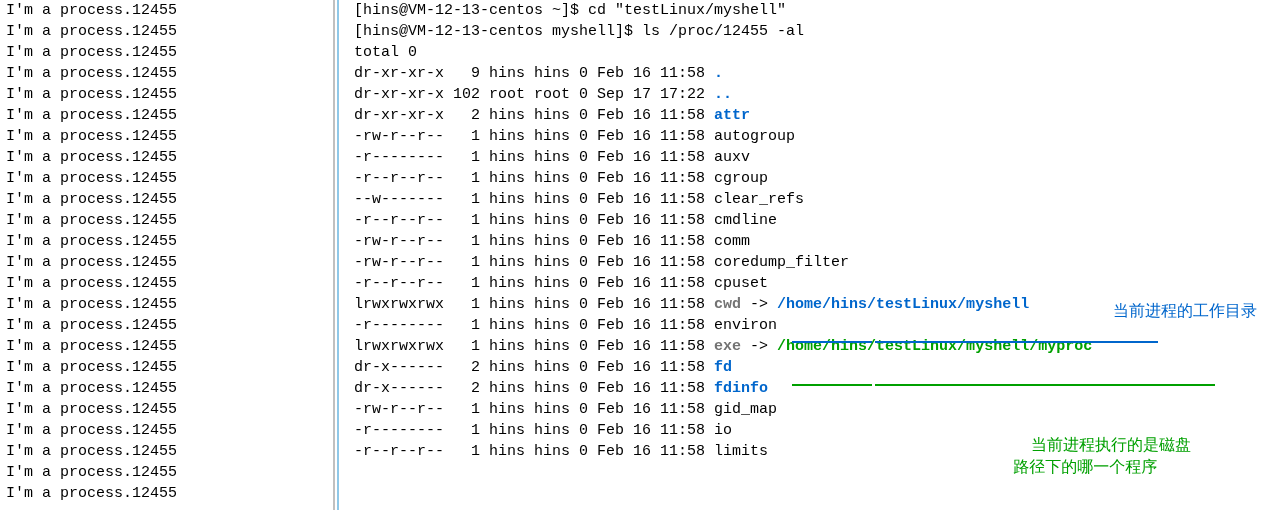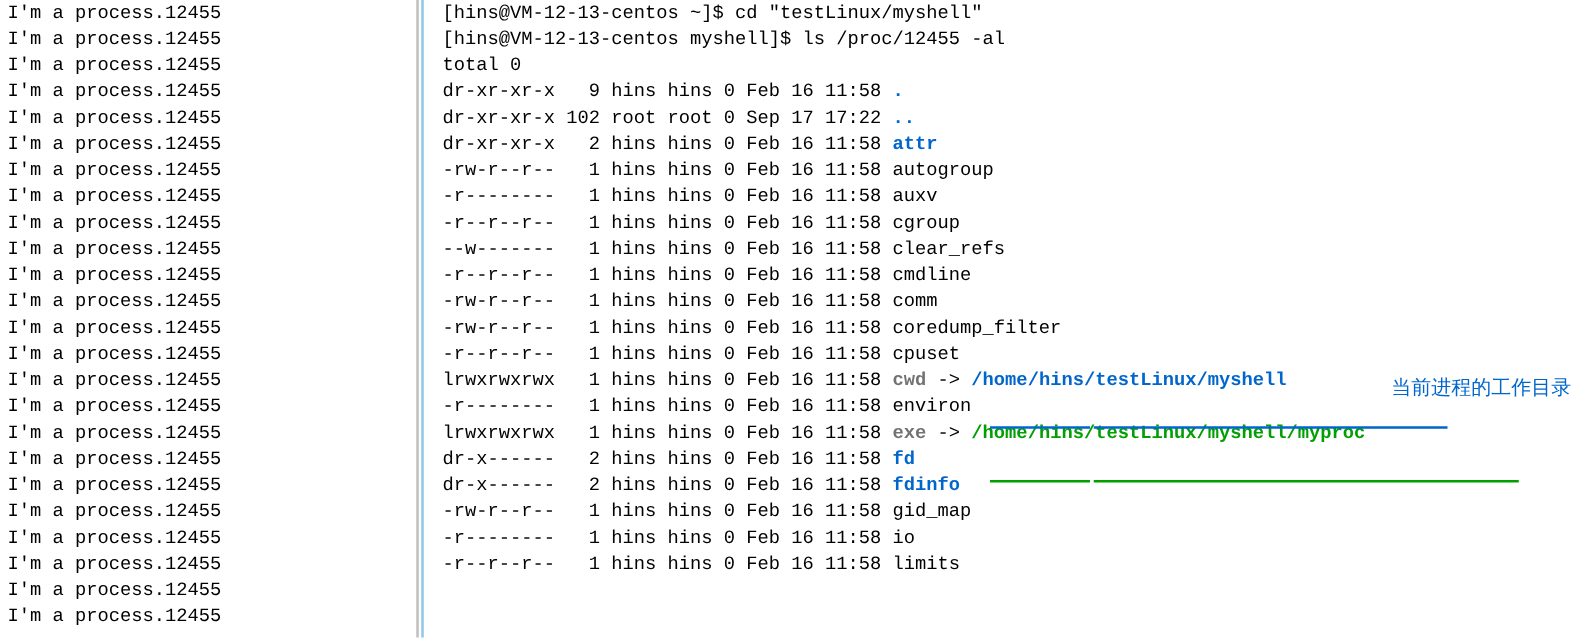--- a/index.html
+++ b/index.html
@@ -24,17 +24,20 @@
     .u-exe { left: 523px; top: 384px; width: 340px; }
     .u-exe2 { left: 440px; top: 384px; width: 80px; }
   </style>
 </head>
 <body>
 
 <div class="pane left-pane" id="left-pane"><div class="line">I'm a process.12455</div><div class="line">I'm a process.12455</div><div class="line">I'm a process.12455</div><div class="line">I'm a process.12455</div><div class="line">I'm a process.12455</div><div class="line">I'm a process.12455</div><div class="line">I'm a process.12455</div><div class="line">I'm a process.12455</div><div class="line">I'm a process.12455</div><div class="line">I'm a process.12455</div><div class="line">I'm a process.12455</div><div class="line">I'm a process.12455</div><div class="line">I'm a process.12455</div><div class="line">I'm a process.12455</div><div class="line">I'm a process.12455</div><div class="line">I'm a process.12455</div><div class="line">I'm a process.12455</div><div class="line">I'm a process.12455</div><div class="line">I'm a process.12455</div><div class="line">I'm a process.12455</div><div class="line">I'm a process.12455</div><div class="line">I'm a process.12455</div><div class="line">I'm a process.12455</div><div class="line">I'm a process.12455</div></div>
 <div class="separator"></div>
 <div class="pane right-pane" id="right-pane"><div class="line">[hins@VM-12-13-centos ~]$ cd "testLinux/myshell"</div><div class="line">[hins@VM-12-13-centos myshell]$ ls /proc/12455 -al</div><div class="line">total 0</div><div class="line">dr-xr-xr-x   9 hins hins 0 Feb 16 11:58 <span class="c-blue">.</span></div><div class="line">dr-xr-xr-x 102 root root 0 Sep 17 17:22 <span class="c-blue">..</span></div><div class="line">dr-xr-xr-x   2 hins hins 0 Feb 16 11:58 <span class="c-blue">attr</span></div><div class="line">-rw-r--r--   1 hins hins 0 Feb 16 11:58 <span class="">autogroup</span></div><div class="line">-r--------   1 hins hins 0 Feb 16 11:58 <span class="">auxv</span></div><div class="line">-r--r--r--   1 hins hins 0 Feb 16 11:58 <span class="">cgroup</span></div><div class="line">--w-------   1 hins hins 0 Feb 16 11:58 <span class="">clear_refs</span></div><div class="line">-r--r--r--   1 hins hins 0 Feb 16 11:58 <span class="">cmdline</span></div><div class="line">-rw-r--r--   1 hins hins 0 Feb 16 11:58 <span class="">comm</span></div><div class="line">-rw-r--r--   1 hins hins 0 Feb 16 11:58 <span class="">coredump_filter</span></div><div class="line">-r--r--r--   1 hins hins 0 Feb 16 11:58 <span class="">cpuset</span></div><div class="line">lrwxrwxrwx   1 hins hins 0 Feb 16 11:58 <span class="c-cyan">cwd</span> -&gt; <span class="c-blue">/home/hins/testLinux/myshell</span></div><div class="line">-r--------   1 hins hins 0 Feb 16 11:58 <span class="">environ</span></div><div class="line">lrwxrwxrwx   1 hins hins 0 Feb 16 11:58 <span class="c-cyan">exe</span> -&gt; <span class="c-green">/home/hins/testLinux/myshell/myproc</span></div><div class="line">dr-x------   2 hins hins 0 Feb 16 11:58 <span class="c-blue">fd</span></div><div class="line">dr-x------   2 hins hins 0 Feb 16 11:58 <span class="c-blue">fdinfo</span></div><div class="line">-rw-r--r--   1 hins hins 0 Feb 16 11:58 <span class="">gid_map</span></div><div class="line">-r--------   1 hins hins 0 Feb 16 11:58 <span class="">io</span></div><div class="line">-r--r--r--   1 hins hins 0 Feb 16 11:58 <span class="">limits</span></div>
   <div class="annotation ann-cwd">当前进程的工作目录</div>
+  <div class="annotation ann-exe">
+    <span>当前进程执行的是磁盘</span><br><span>路径下的哪一个程序</span>
+  </div>
   <div class="underline-blue u-cwd"></div>
   <div class="underline-blue u-cwd2"></div>
   <div class="underline-green u-exe"></div>
   <div class="underline-green u-exe2"></div>
 </div>
 
 </body></html>

